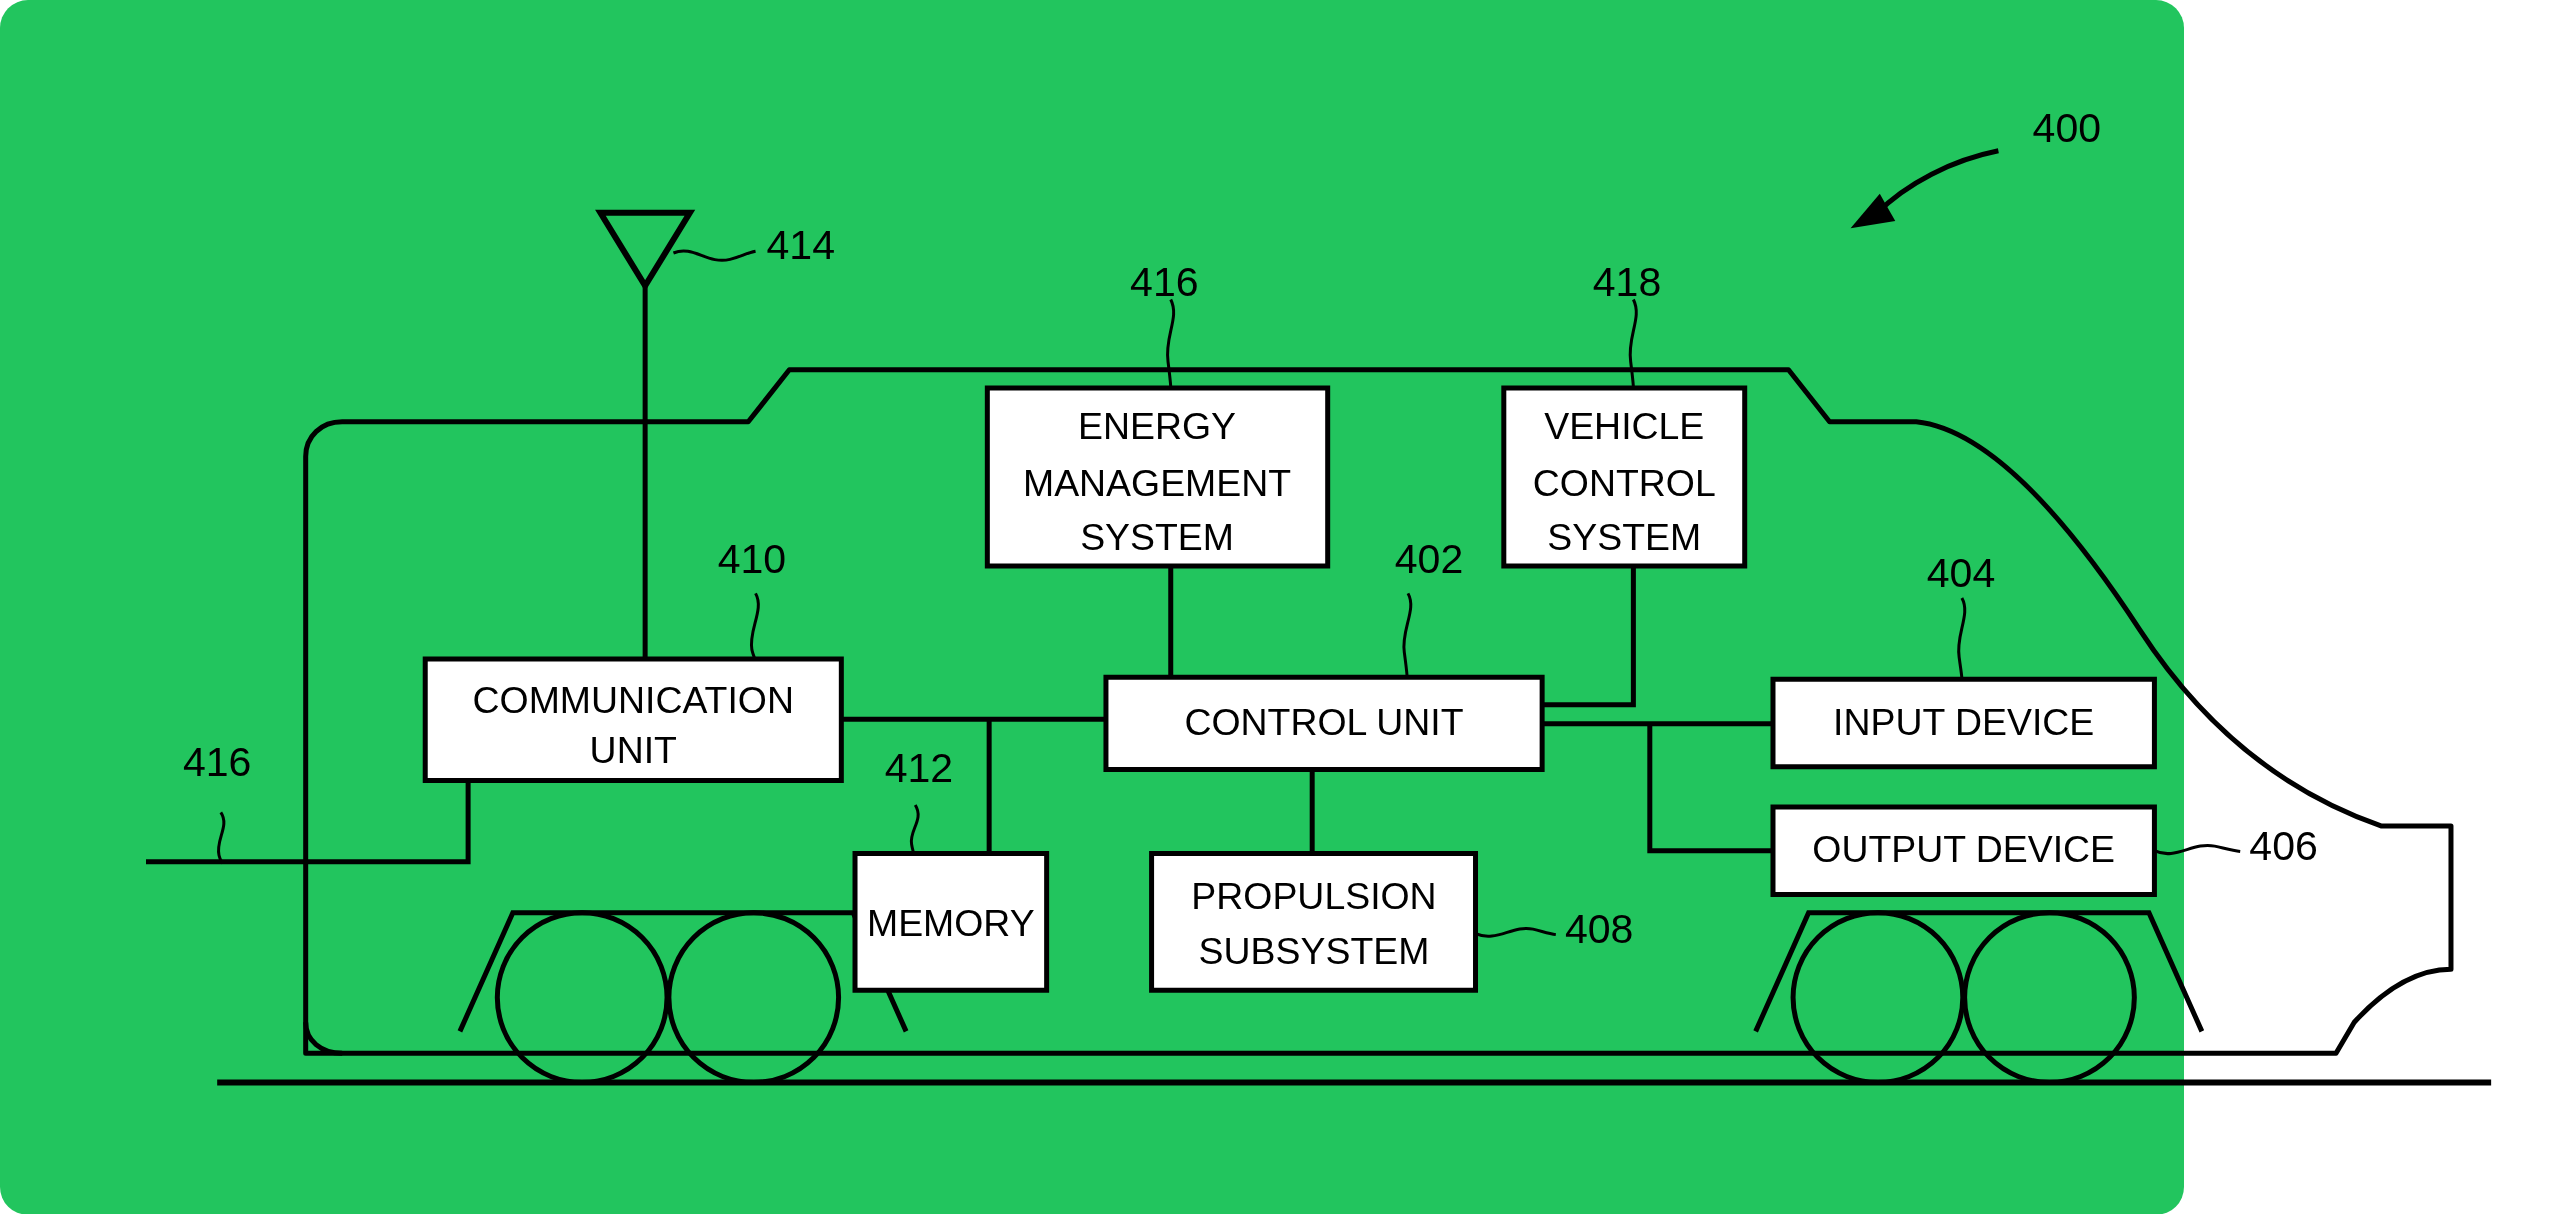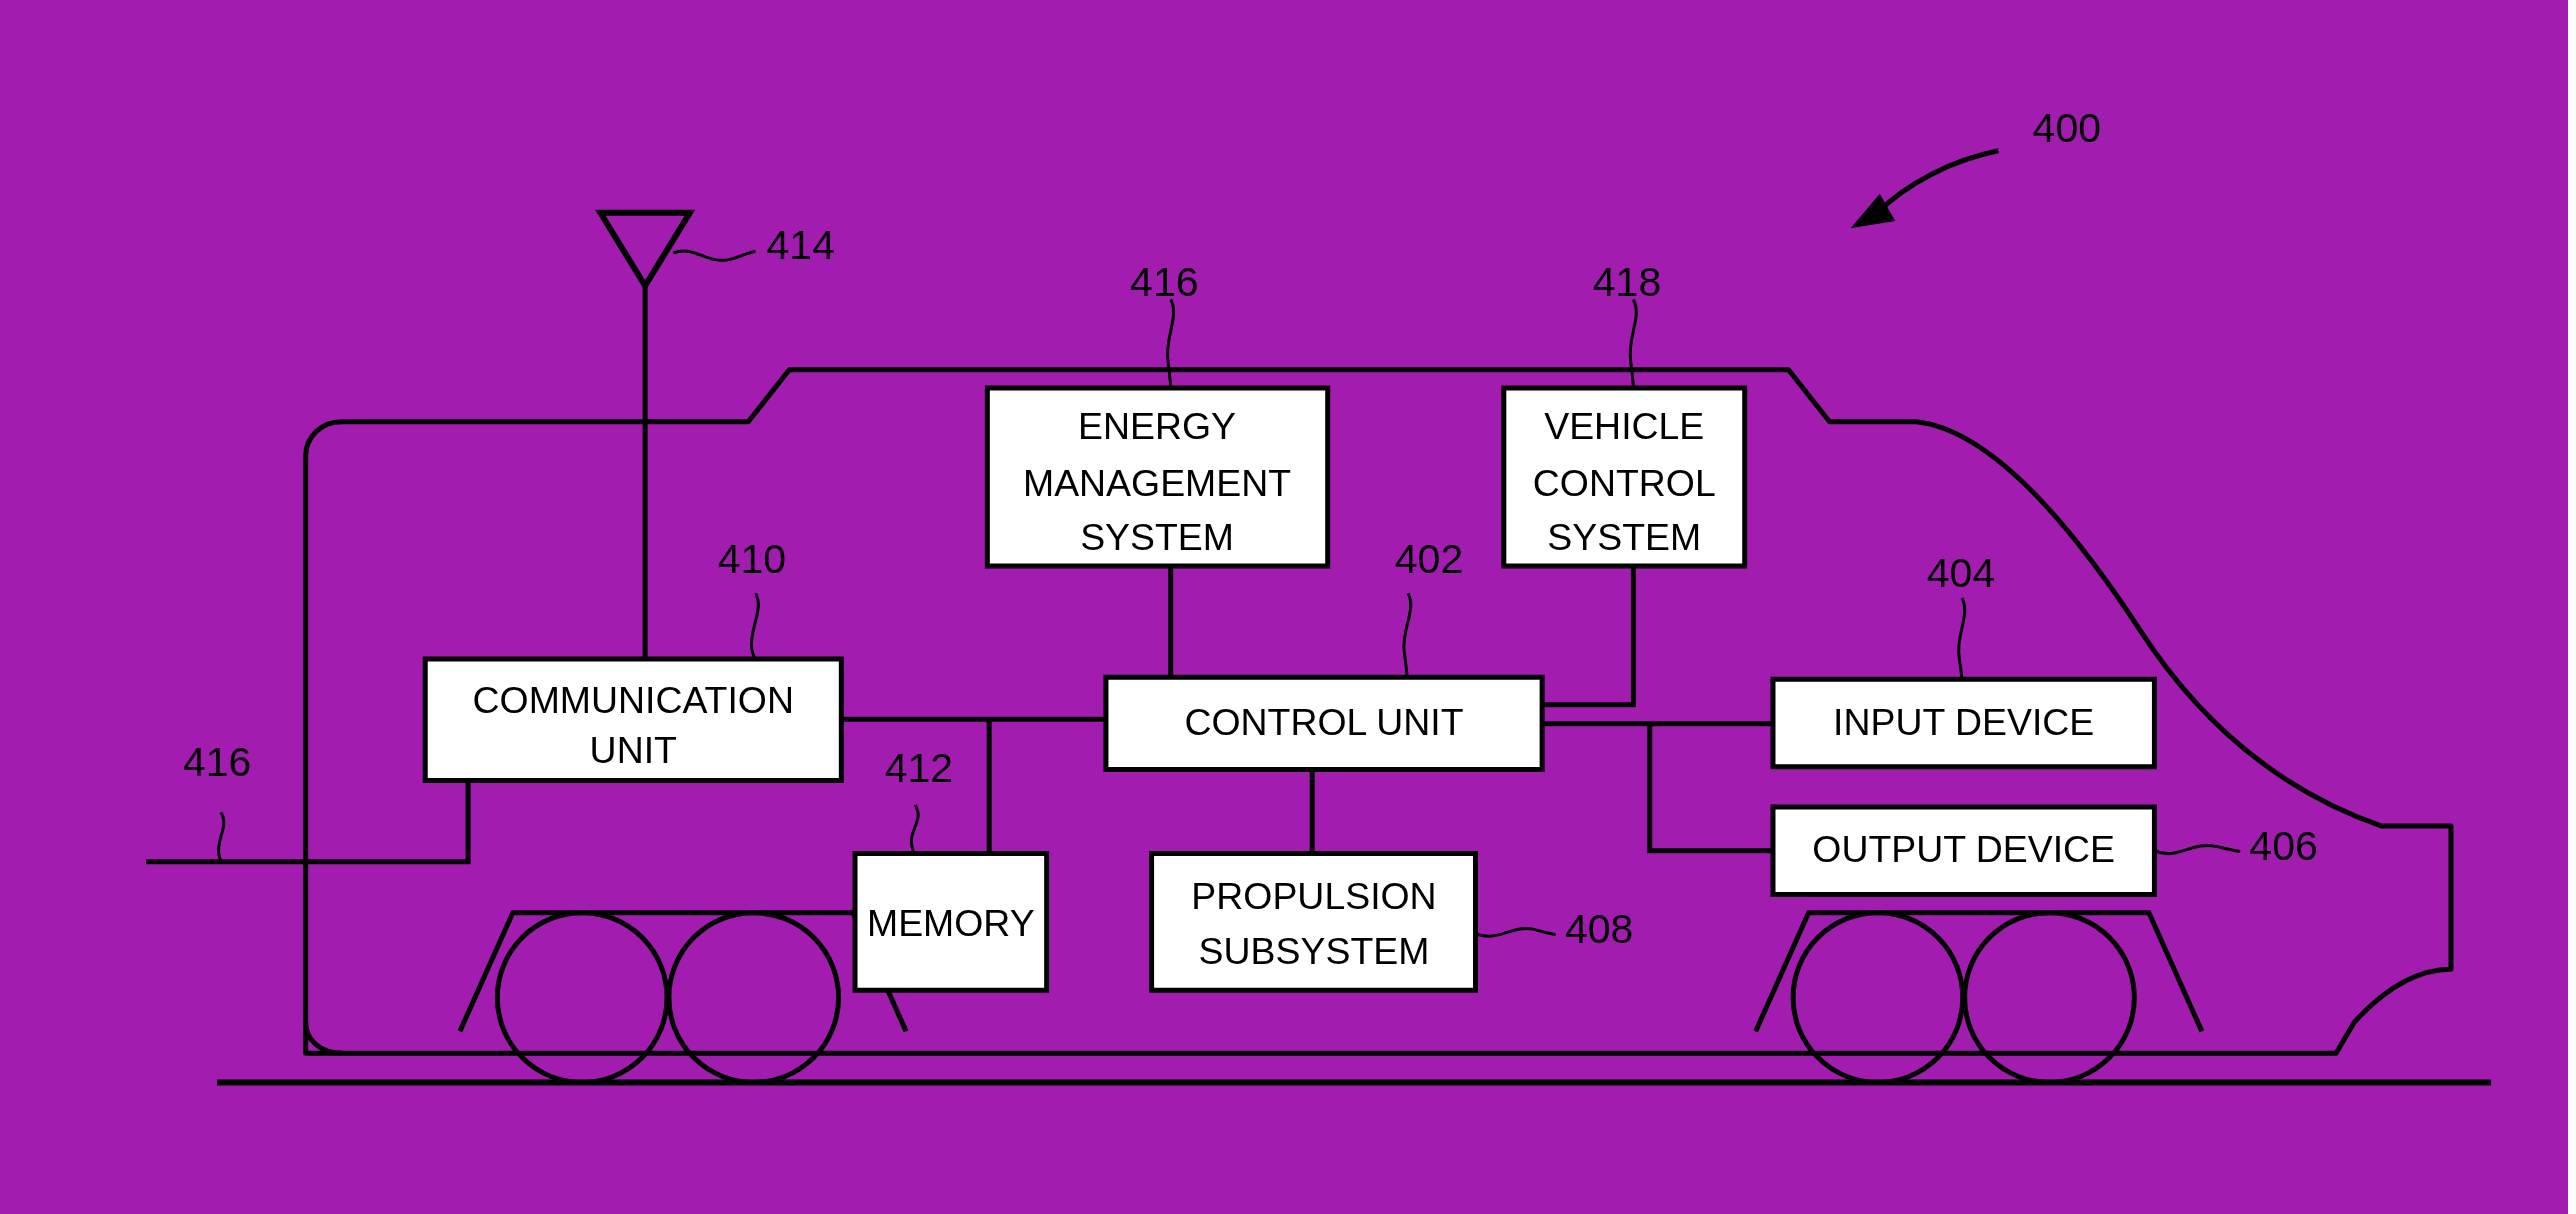--- a/index.html
+++ b/index.html
@@ -8,23 +8,24 @@
     background: #ffffff;
   }
   body {
     width: 2576px;
     height: 1215px;
     overflow: hidden;
     font-family: "Liberation Sans", sans-serif;
   }
   #diagram-root {
     position: relative;
-    width: 2568px;
+    width: 2184px;
     height: 1215px;
-    background: #a21caf;
+    background: #22c55e;
+    border-radius: 28px;
   }
   svg#patent-svg {
     display: block;
     width: 2576px;
     height: 1215px;
   }
   .vehicle-outline,
   .bogie-shape,
   .wheel,
   .ground-line,

